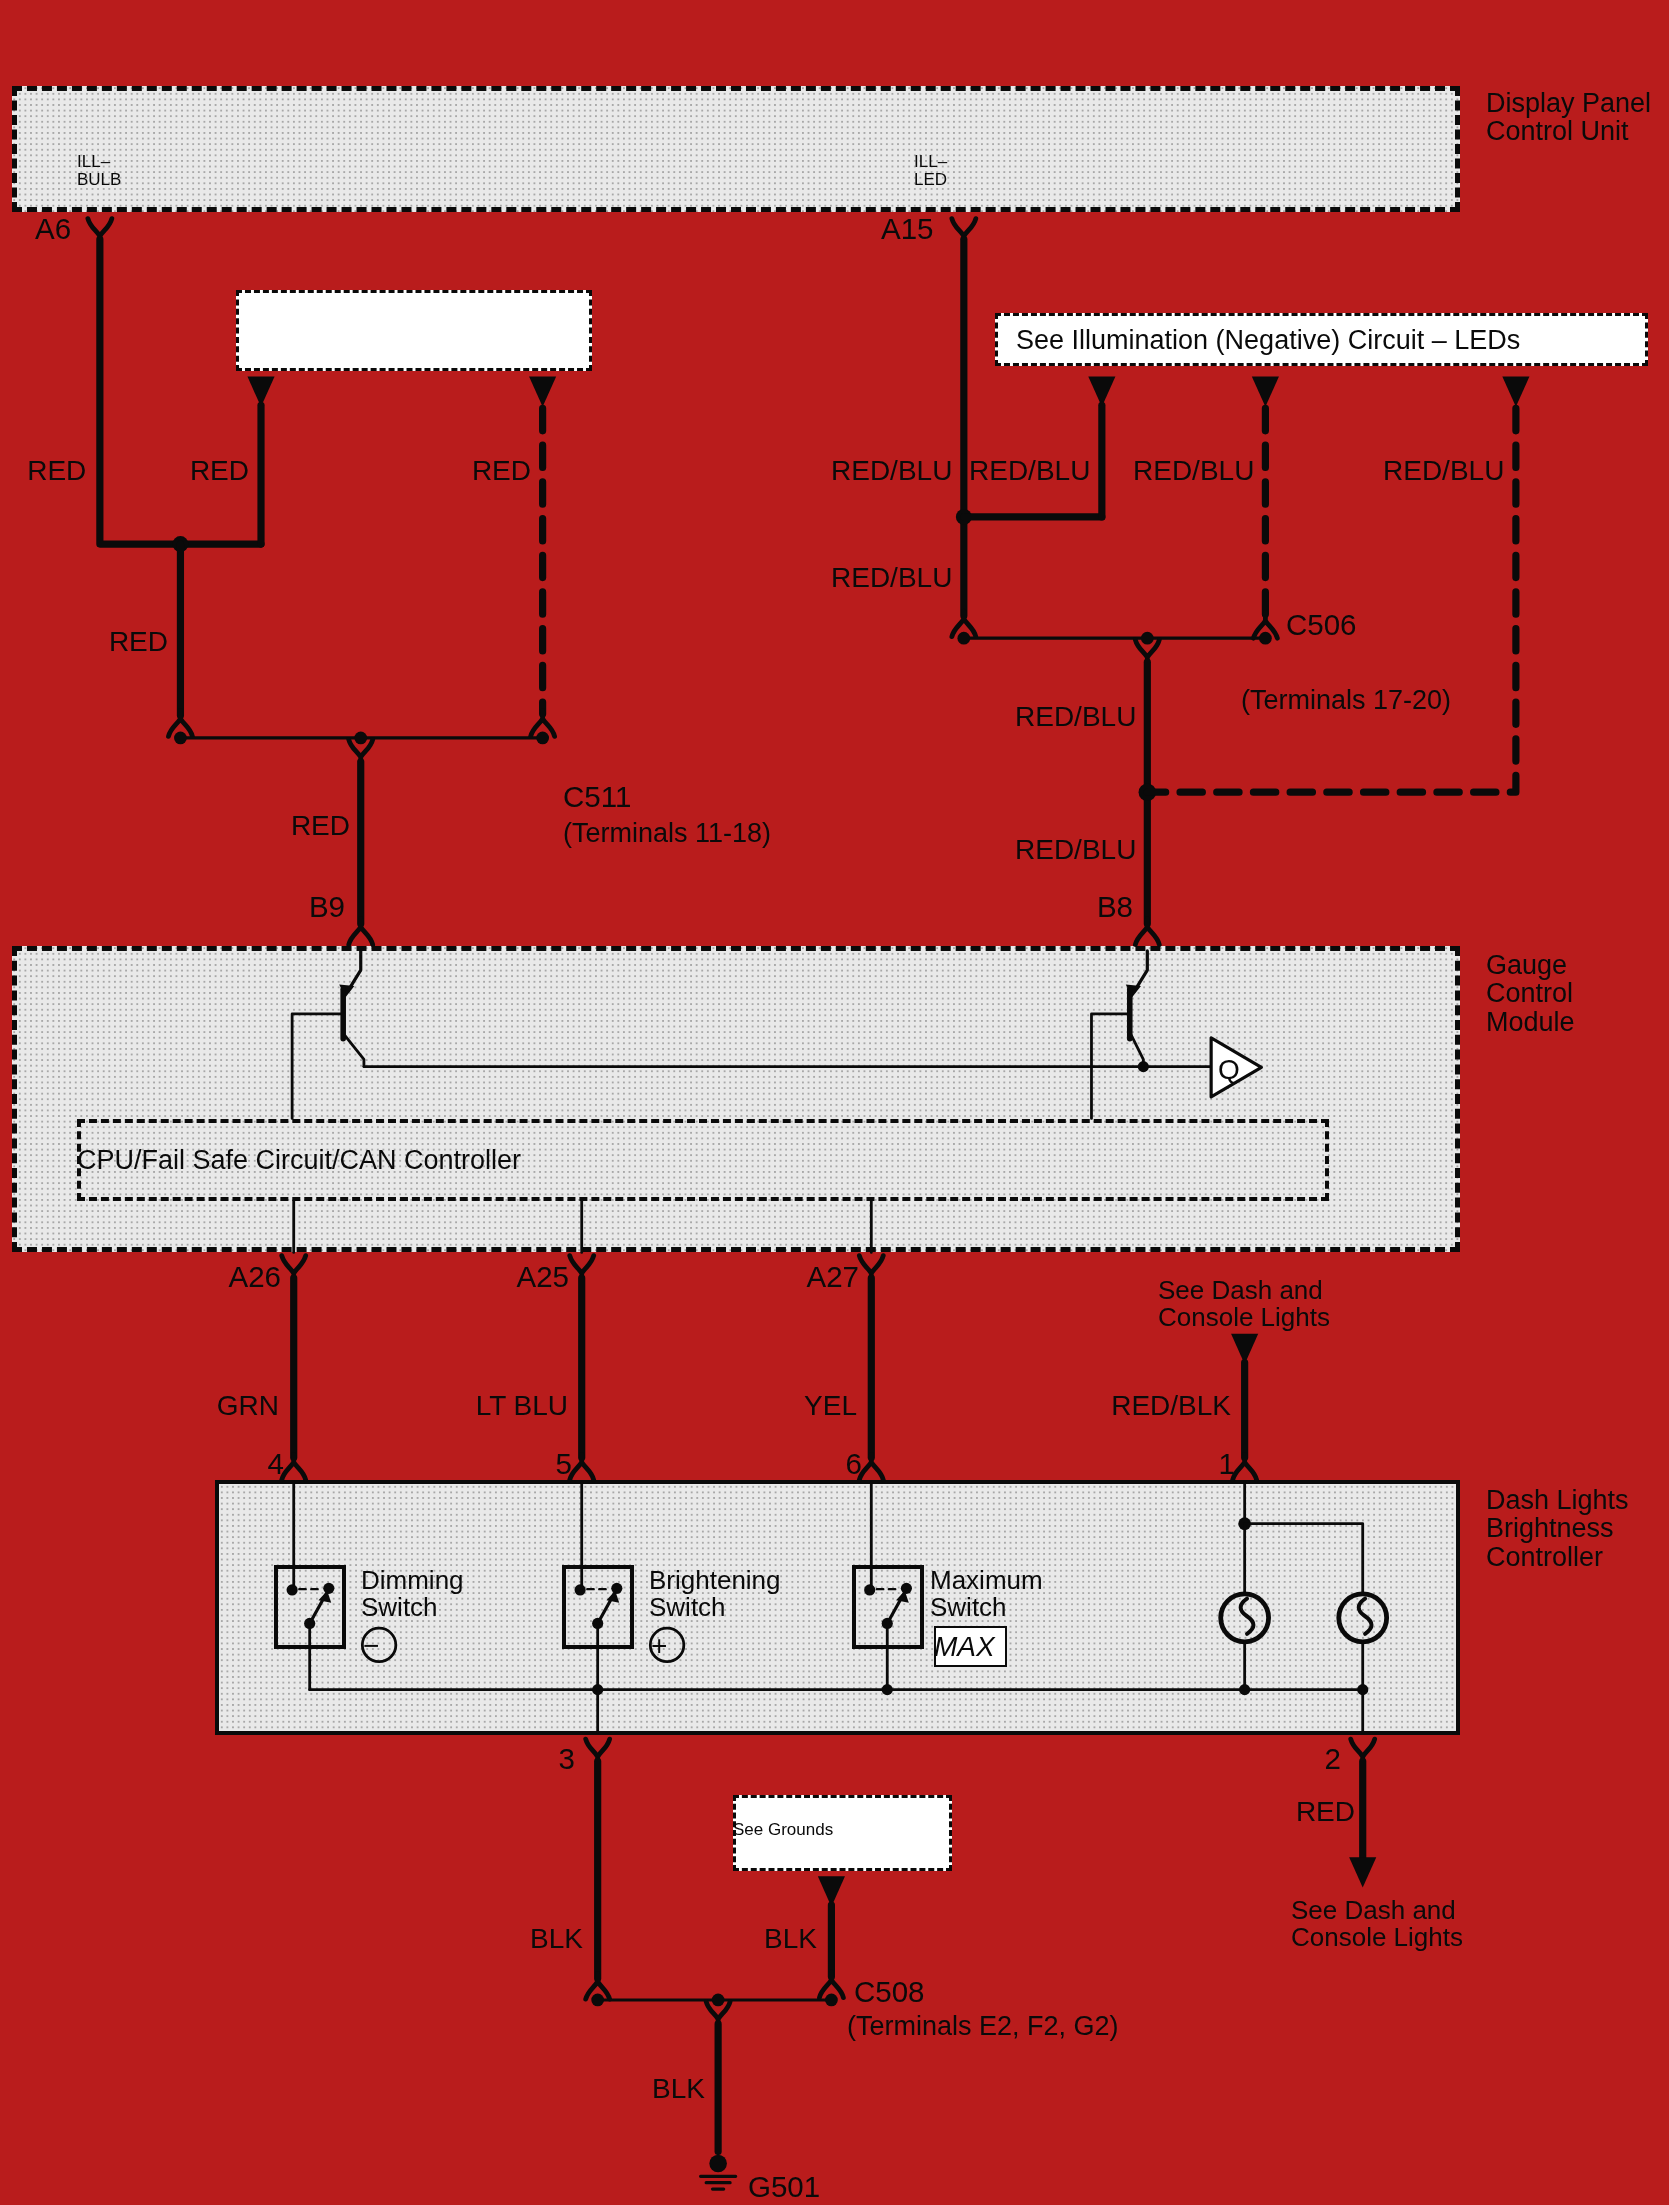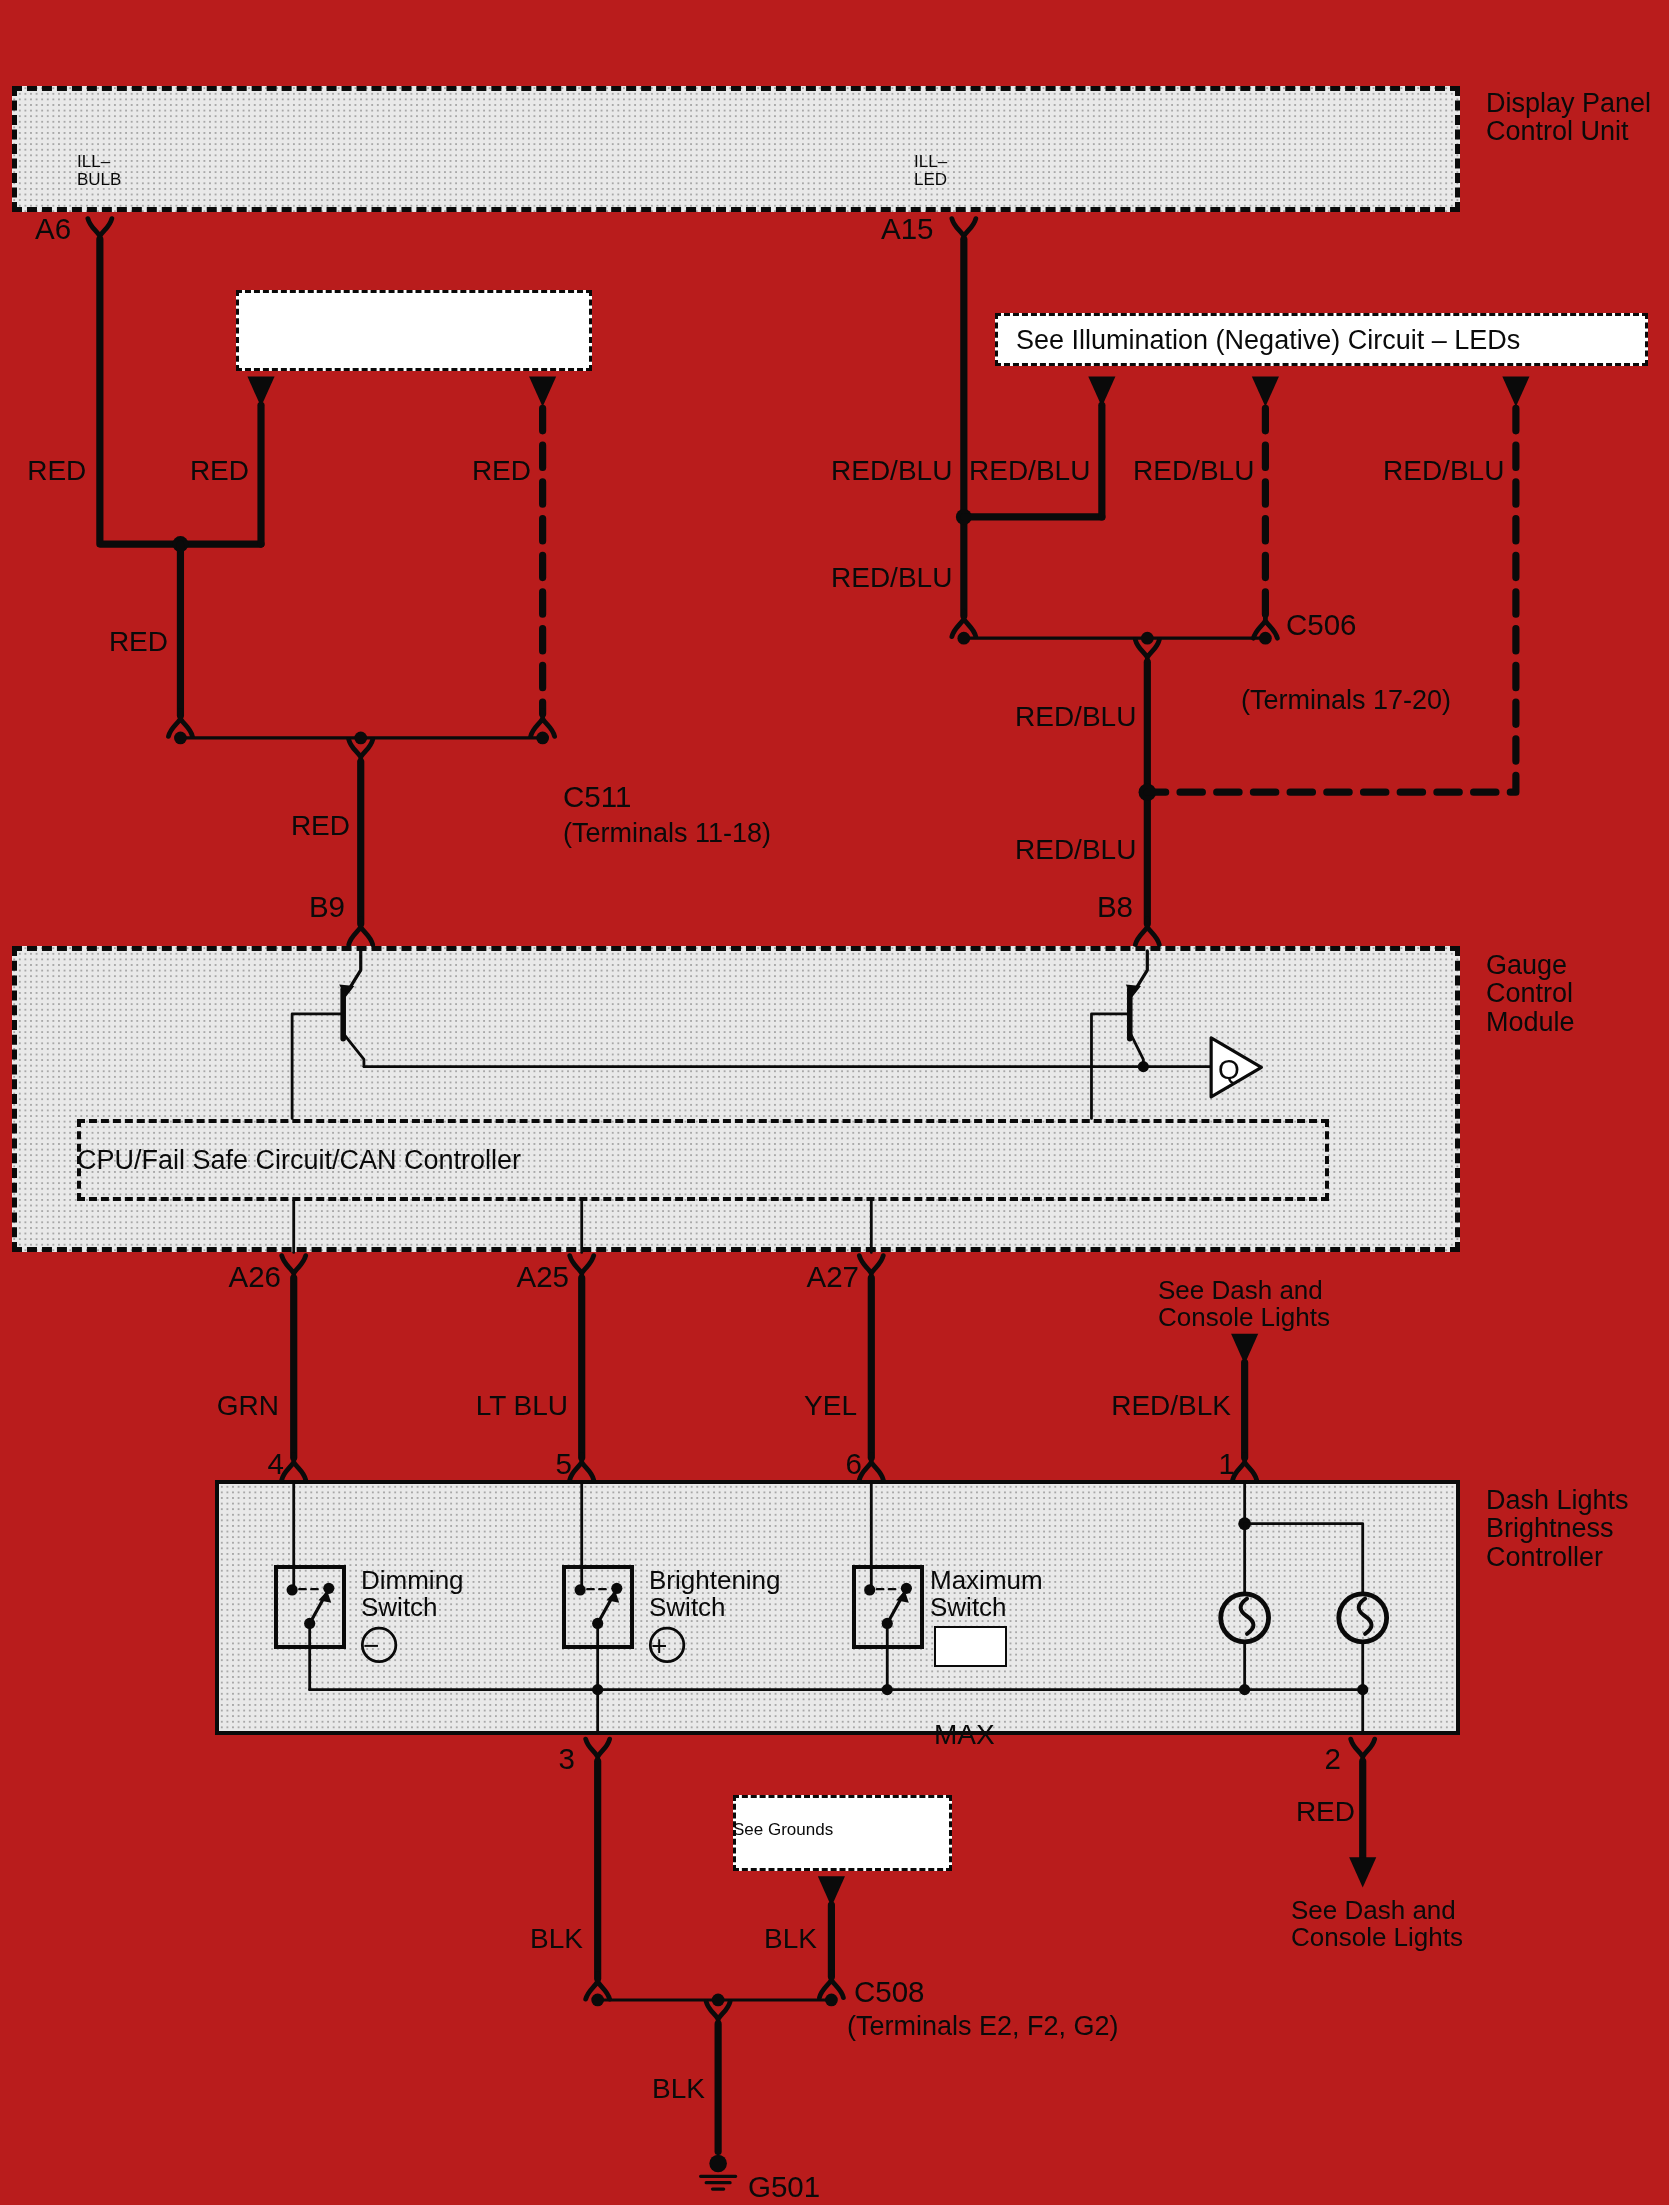--- a/index.html
+++ b/index.html
@@ -279,21 +279,21 @@
   <div class="lbl s33" style="left:649px;top:1567px;">
     <div>Brightening</div>
     <div>Switch</div>
   </div>
   <div class="lbl s33" style="left:930px;top:1567px;">
     <div>Maximum</div>
     <div>Switch</div>
   </div>
   <div class="lbl s30 center" style="left:363px;top:1631px;width:32px;">−</div>
   <div class="lbl s30 center" style="left:651px;top:1631px;width:32px;">+</div>
-  <div class="lbl s30 center" style="left:934px;top:1720px;width:61px;">MAX</div>
+  <div class="lbl s30 center" style="left:934px;top:1632px;width:61px;font-style:italic;">MAX</div>
 
   <div class="lbl s37 right" style="left:535px;top:1744px;width:40px;">3</div>
   <div class="lbl s37 right" style="left:1301px;top:1744px;width:40px;">2</div>
 
   <div class="lbl s30 right" style="left:1291px;top:1797px;width:64px;">RED</div>
   <div class="lbl s30 right" style="left:519px;top:1924px;width:64px;">BLK</div>
   <div class="lbl s30 right" style="left:753px;top:1924px;width:64px;">BLK</div>
   <div class="lbl s30 right" style="left:641px;top:2074px;width:64px;">BLK</div>
 
   <div class="lbl s29 center" style="left:733px;top:1821px;width:219px;">See Grounds</div>

